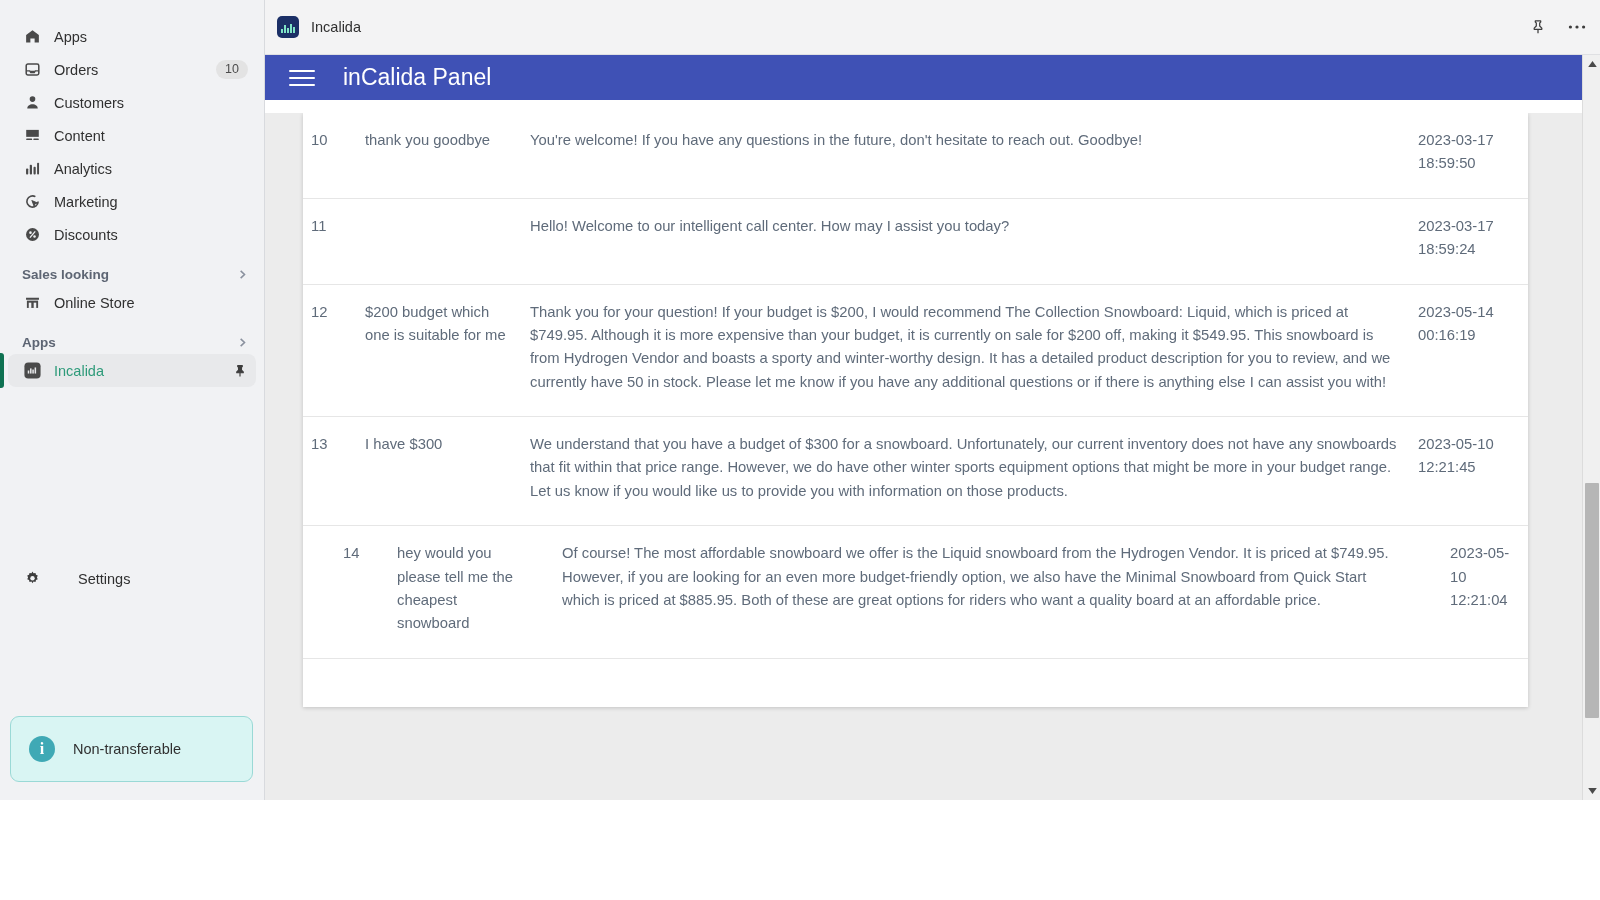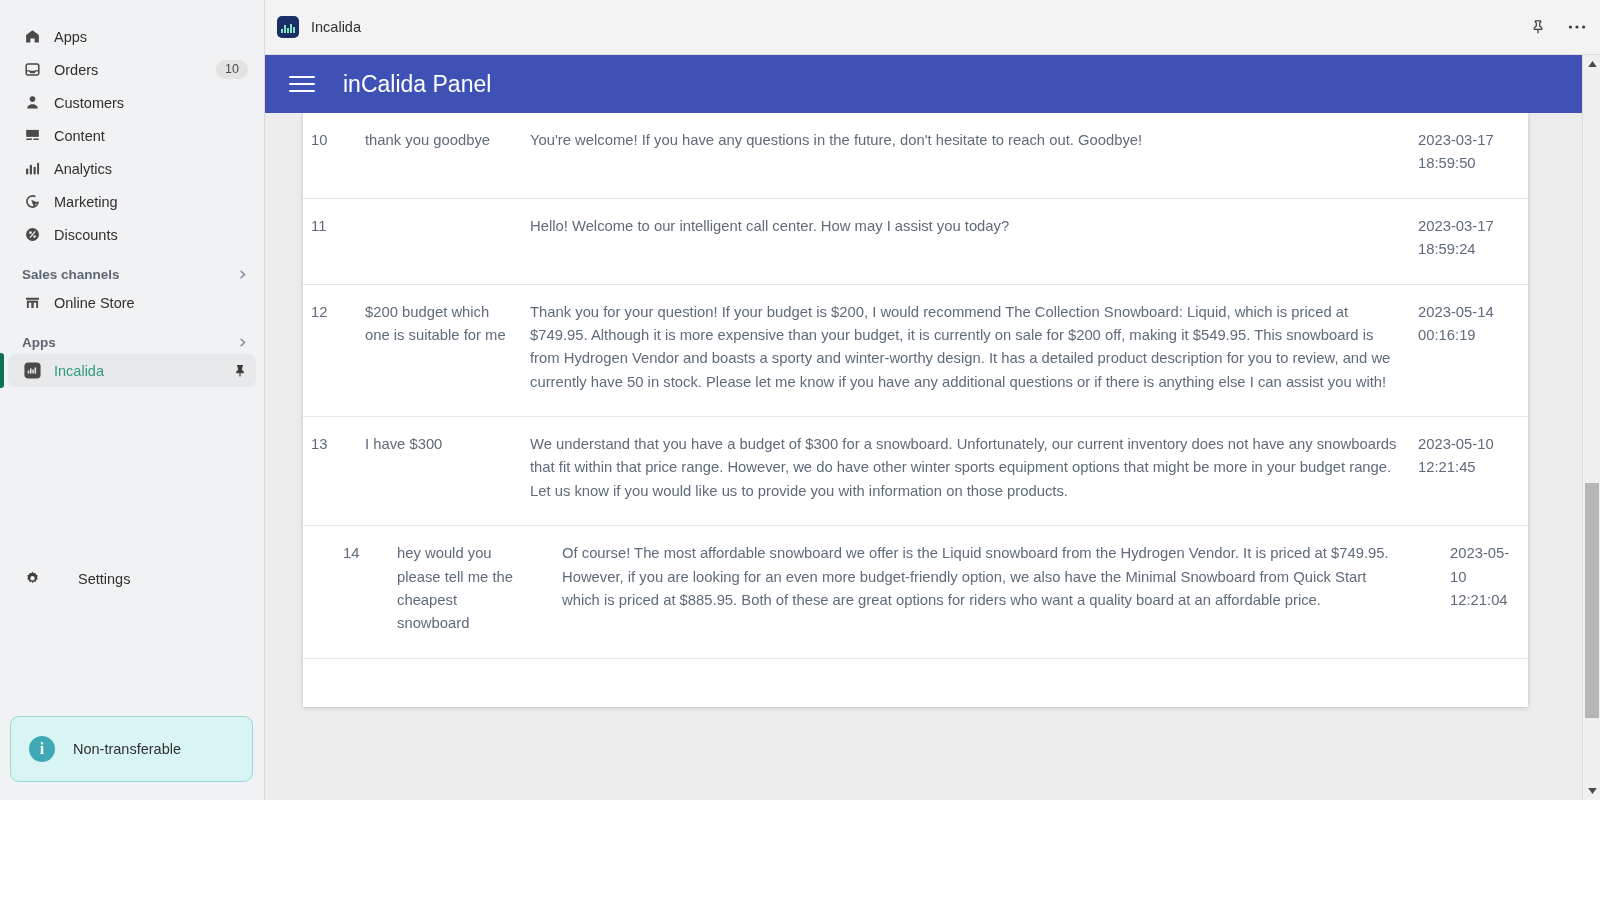--- a/index.html
+++ b/index.html
@@ -148,21 +148,21 @@
     font-size: 14.5px;
     color: #303030;
     flex: 1 1 auto;
   }
   .frame-actions { display: flex; align-items: center; gap: 22px; color: #3d3d3d; }
   .frame-actions .fa-btn { cursor: pointer; display: flex; align-items: center; }
 
   .bluebar {
     position: absolute;
     left: 0; top: 55px;
-    width: 1317px; height: 58px;
+    width: 1317px; height: 45px;
     background: #3f51b5;
     display: flex;
     align-items: center;
     padding-left: 24px;
     color: #ffffff;
   }
   .hamburger { width: 26px; cursor: pointer; display: flex; flex-direction: column; gap: 5px; }
   .hamburger span { display: block; height: 2px; background: #ffffff; border-radius: 1px; }
   .bluebar .bt { margin-left: 28px; font-size: 23px; }
 
@@ -310,21 +310,21 @@
           <circle cx="10" cy="10" r="7.6"></circle>
           <path d="M7 13.6L13.2 6.4" stroke="#f1f2f4" stroke-width="1.5"></path>
           <circle cx="7.6" cy="7.8" r="1.5" fill="#f1f2f4"></circle>
             <circle cx="12.4" cy="12.3" r="1.5" fill="#f1f2f4"></circle>
         </svg>
       </span>
       <span class="lbl">Discounts</span>
     </div>
 
     <div class="section-head">
-      <span>Sales channels</span>
+      <span>Sales looking</span>
       <span class="chev">
         <svg width="11" height="11" viewBox="0 0 12 12" fill="none" stroke="#8a919e" stroke-width="1.7">
             <path d="M4 2l4.2 4L4 10"></path>
           </svg>
       </span>
     </div>
 
     <div class="nav-item">
       <span class="ico">
         <svg width="17" height="17" viewBox="0 0 20 20" fill="#4a4a4a">

